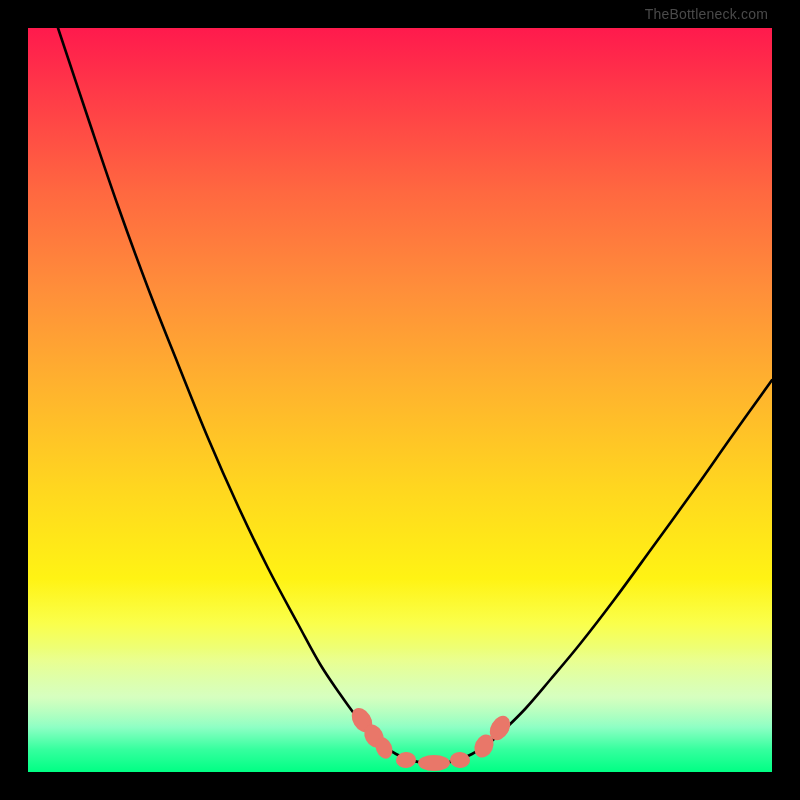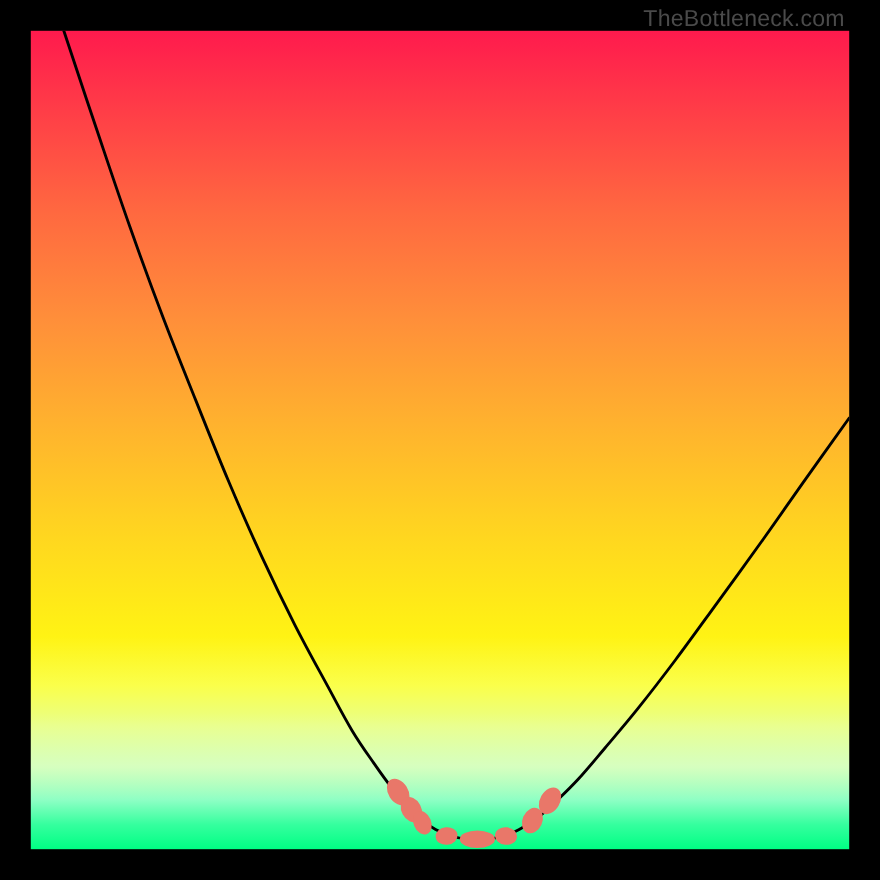--- a/index.html
+++ b/index.html
@@ -40,21 +40,21 @@
     left:0; right:0;
     bottom:44px; height:80px;
     background: linear-gradient(to bottom, rgba(255,255,255,0) 0%, rgba(255,255,230,0.25) 60%, rgba(255,255,255,0) 100%);
     pointer-events:none;
   }
   .attribution {
     position: absolute;
     top: 6px;
     right: 32px;
     color: #4a4a4a;
-    font-size: 21px;
+    font-size: 14px;
     letter-spacing: 0.2px;
     user-select: none;
   }
   svg.curve {
     position: absolute;
     left: 28px;
     top: 28px;
     width: 744px;
     height: 744px;
     pointer-events: none;

